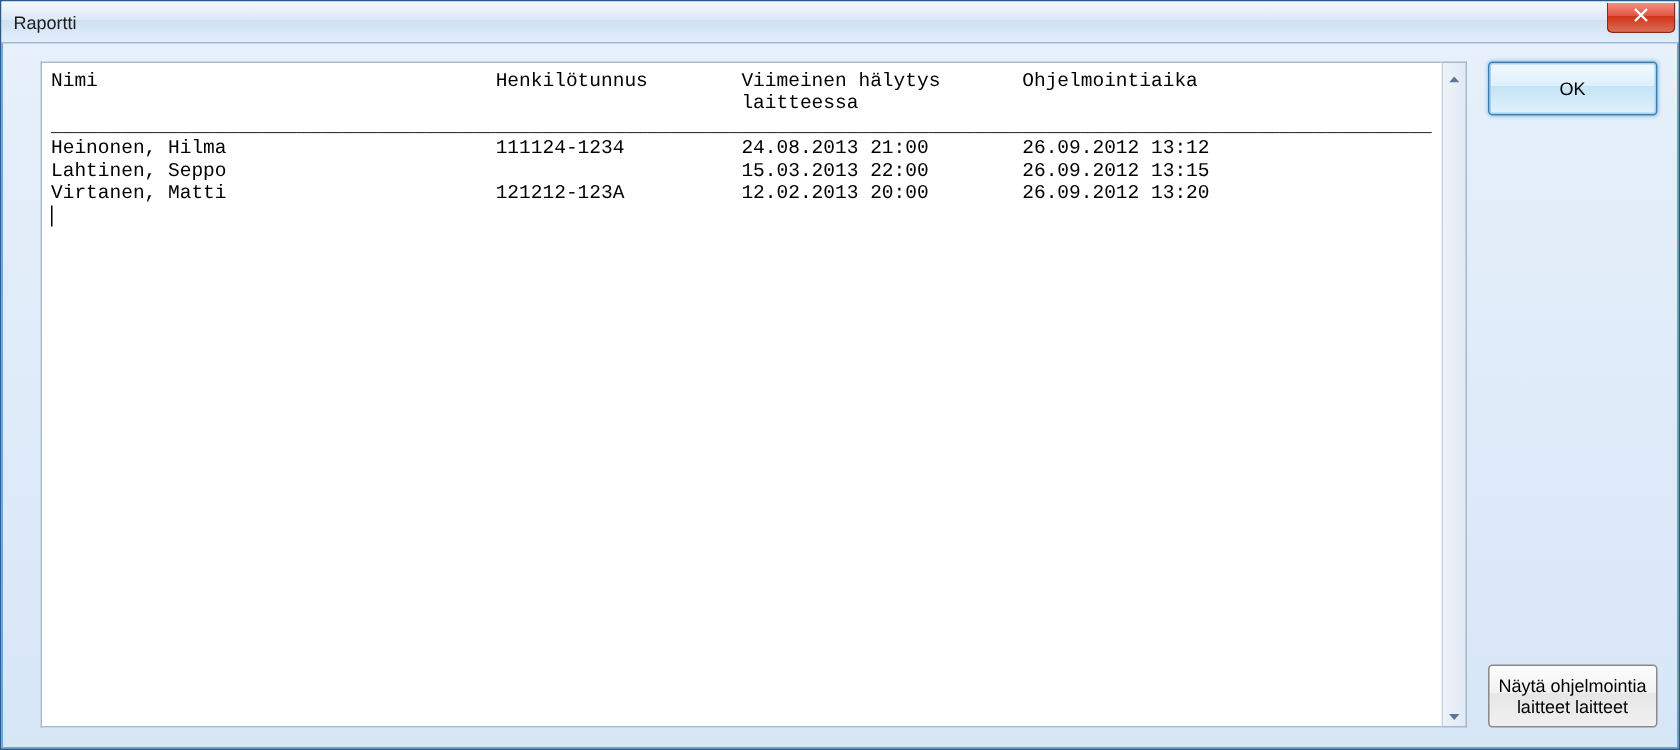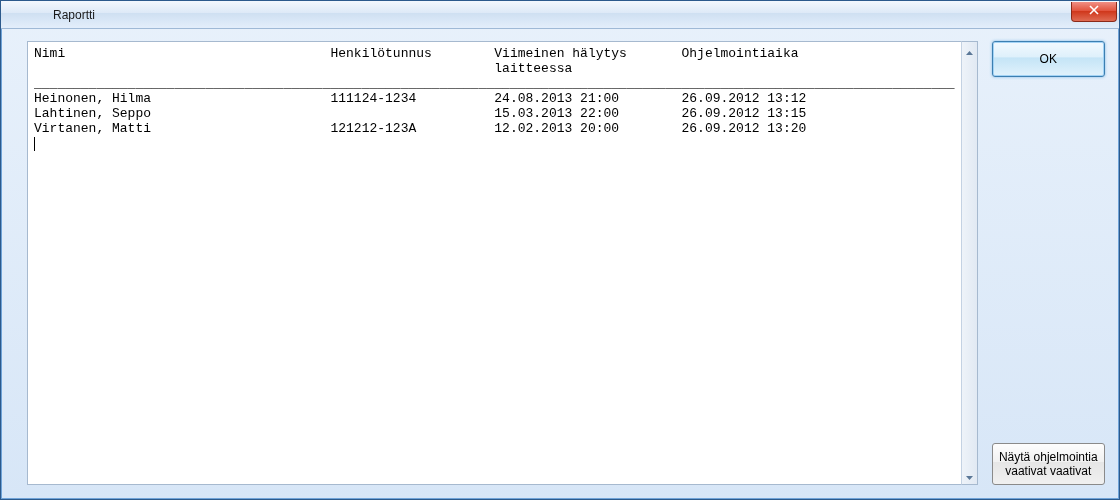--- a/index.html
+++ b/index.html
@@ -23,21 +23,20 @@
     background: linear-gradient(to bottom, #f3f8fe 0%, #dde9f7 45%, #cfe0f2 46%, #e3eefb 100%);
     display: flex; align-items: center;
     padding: 0 0 0 8px;
     border-bottom: 1px solid #9fb9d6;
     position: relative;
   }
   .titlebar .title {
     color: #1a1a1a;
     font-size: 12px;
     flex: 1;
-    margin-left: 44px;
   }
   .close-btn {
     width: 46px; height: 20px;
     margin-right: 2px;
     margin-top: -6px;
     background: linear-gradient(to bottom, #f08f84 0%, #e2553f 45%, #cf3418 46%, #df6b53 100%);
     border: 1px solid #8b2a1a;
     border-top: none;
     border-radius: 0 0 4px 4px;
     display: flex; align-items: center; justify-content: center;
@@ -158,18 +157,18 @@
                 <path d="M0 0 L3.5 4 L7 0 Z"></path>
               </svg>
           </span>
         </div>
       </div>
     </div>
 
     <div class="right-col">
       <button class="btn default">OK</button>
       <div class="spacer"></div>
-      <button class="btn tall">Näytä ohjelmointia vaativat vaativat</button>
+      <button class="btn tall">Näytä ohjelmointia laitteet laitteet</button>
     </div>
 
   </div>
 
 </div>
 
 </body></html>

